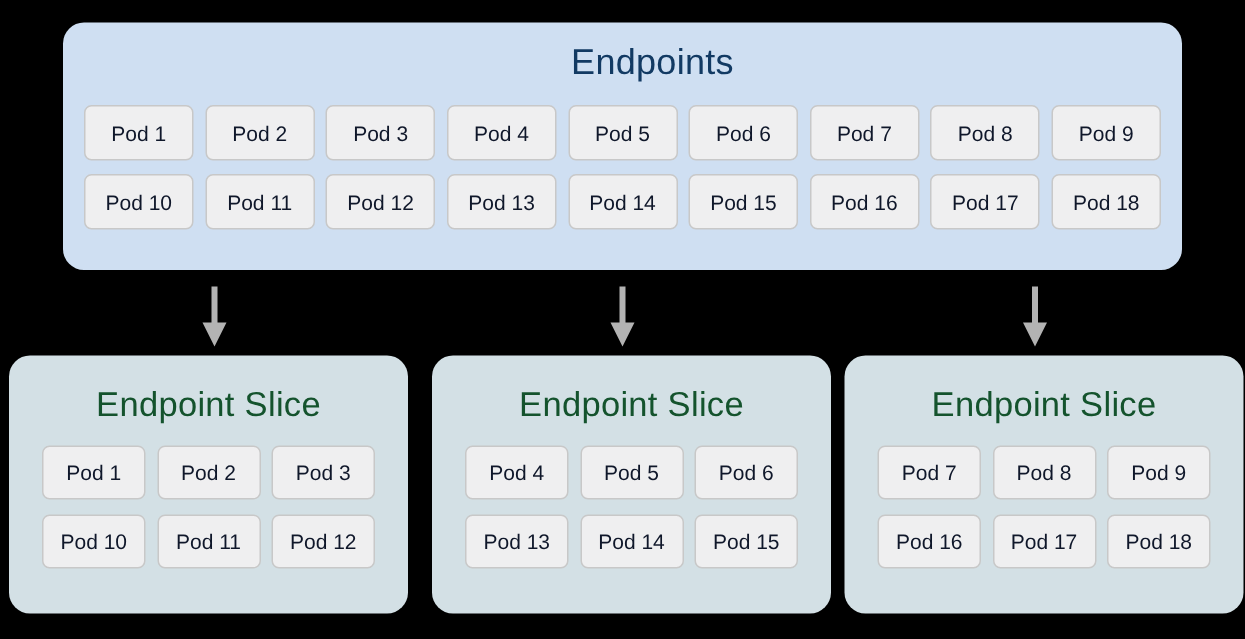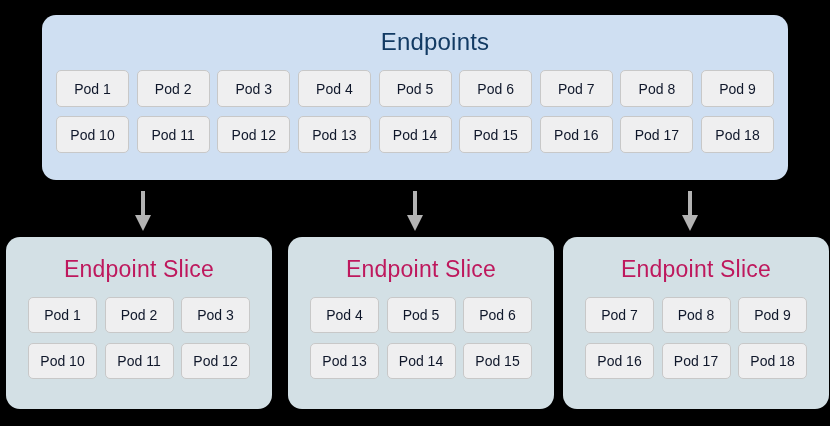--- a/index.html
+++ b/index.html
@@ -117,21 +117,21 @@
   .slice-panel.s2 { left: 288px; }
   .slice-panel.s3 { left: 563px; }
 
   .slice-title {
     position: absolute;
     left: 0;
     right: 0;
     top: 18px;
     text-align: center;
     font-size: 23px;
-    color: #be185d;
+    color: #14532d;
     letter-spacing: 0.2px;
     line-height: 28px;
   }
   .slice-rows {
     position: absolute;
     left: 22px;
     right: 22px;
     top: 60px;
   }
   .sl-row {

